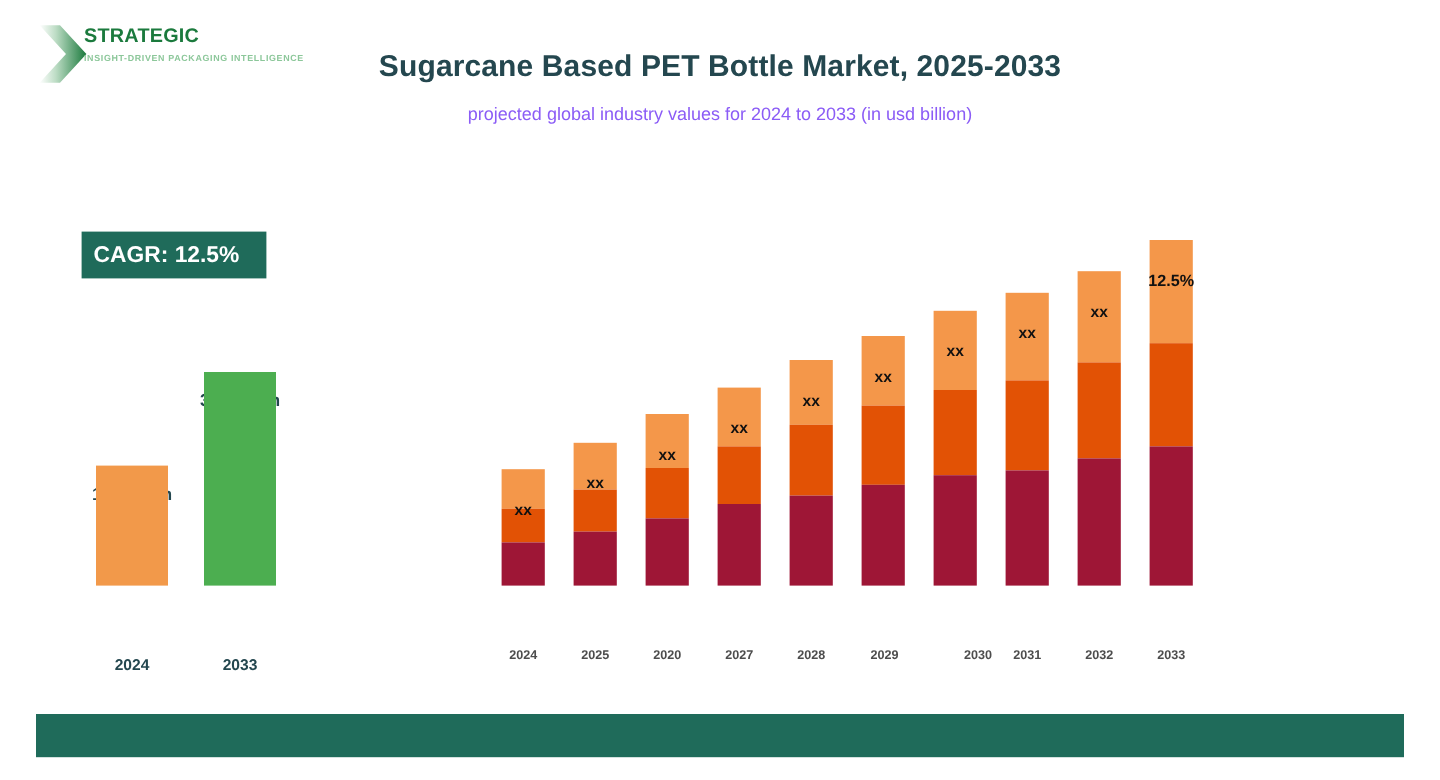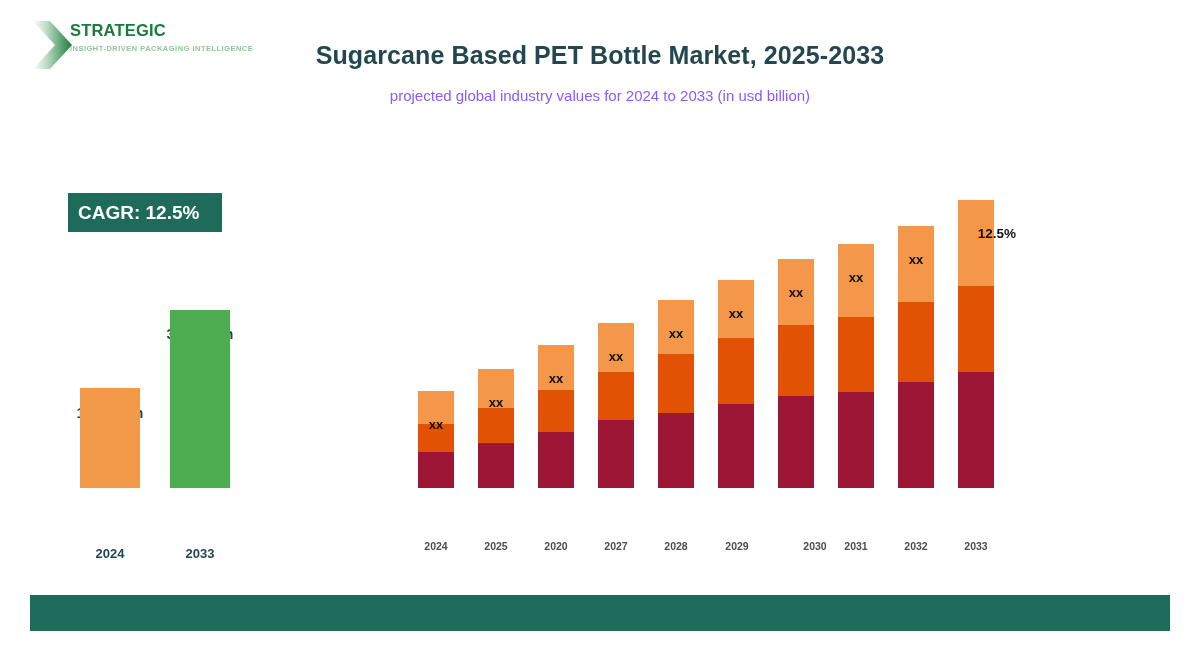--- a/index.html
+++ b/index.html
@@ -75,21 +75,21 @@
   .sc-bar { position: absolute; bottom: 112px; width: 36px; }
   .seg { width: 100%; }
   .seg-top { background: #f4974a; }
   .seg-mid { background: #e25205; }
   .seg-bot { background: #9e1636; }
   .sc-toplabel {
     position: absolute; width: 80px; margin-left: -22px;
     text-align: center; font-size: 13px; font-weight: bold;
     color: #111111; white-space: nowrap;
   }
-  .sc-toplabel.highlight { font-size: 13.5px; text-align: right; }
+  .sc-toplabel.highlight { font-size: 13.5px; }
   .sc-xlabel {
     position: absolute; top: 540px; width: 48px; margin-left: -6px;
     text-align: center; font-size: 10.5px; font-weight: bold; color: #4d4d4d;
   }
 
   
   .footer {
     position: absolute; left: 30px; top: 595px;
     width: 1140px; height: 36px;
     background: #1f6b5a; color: #ffffff;

